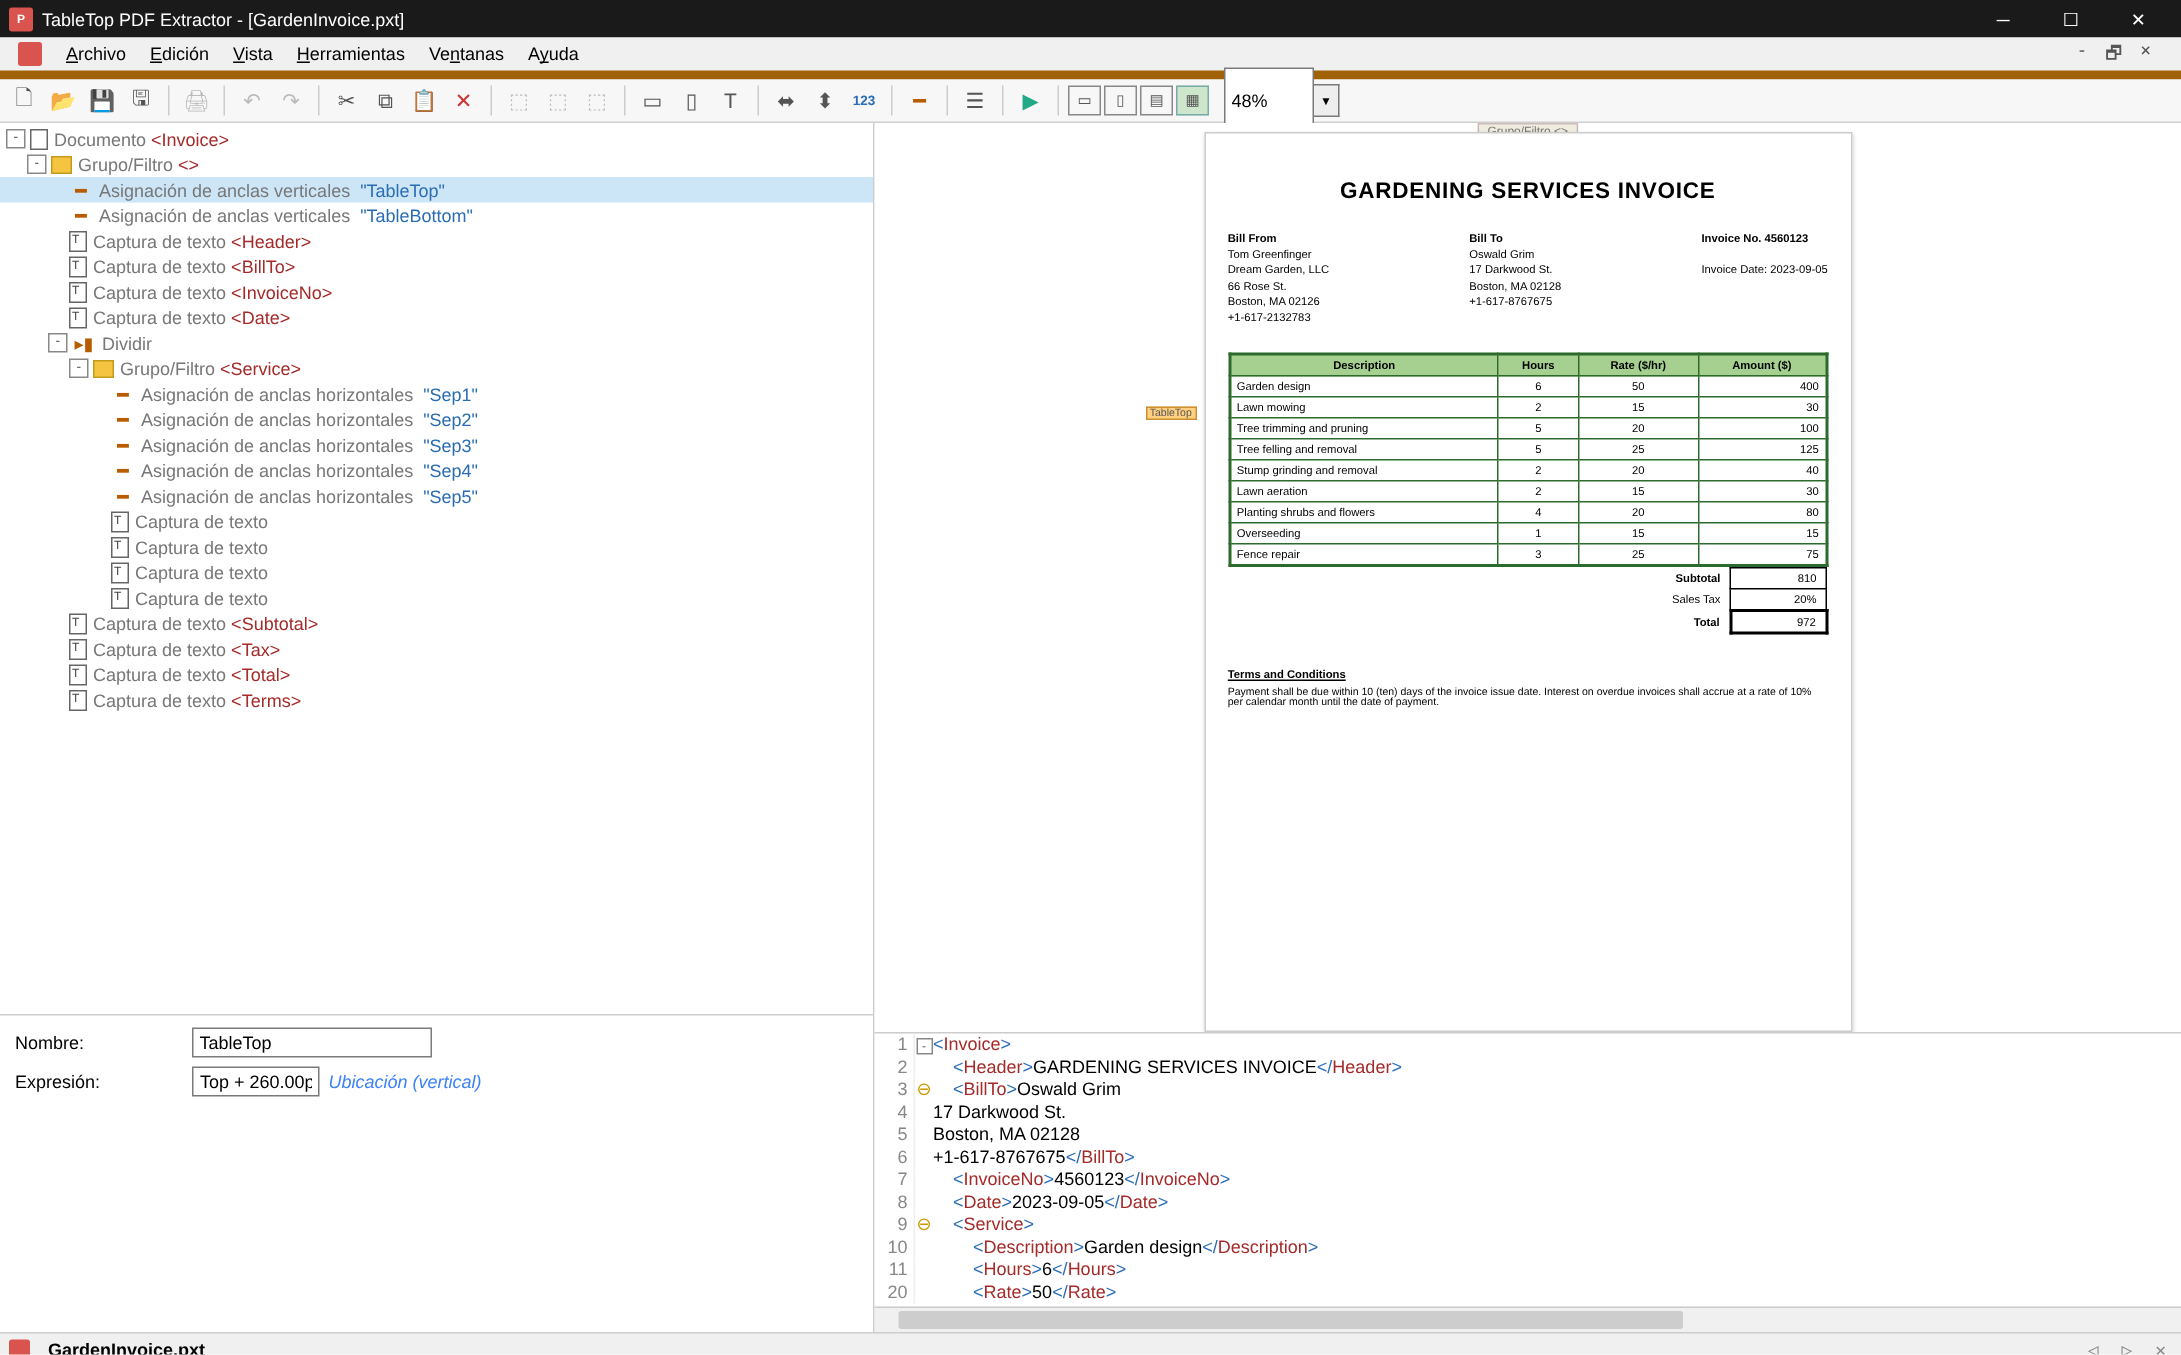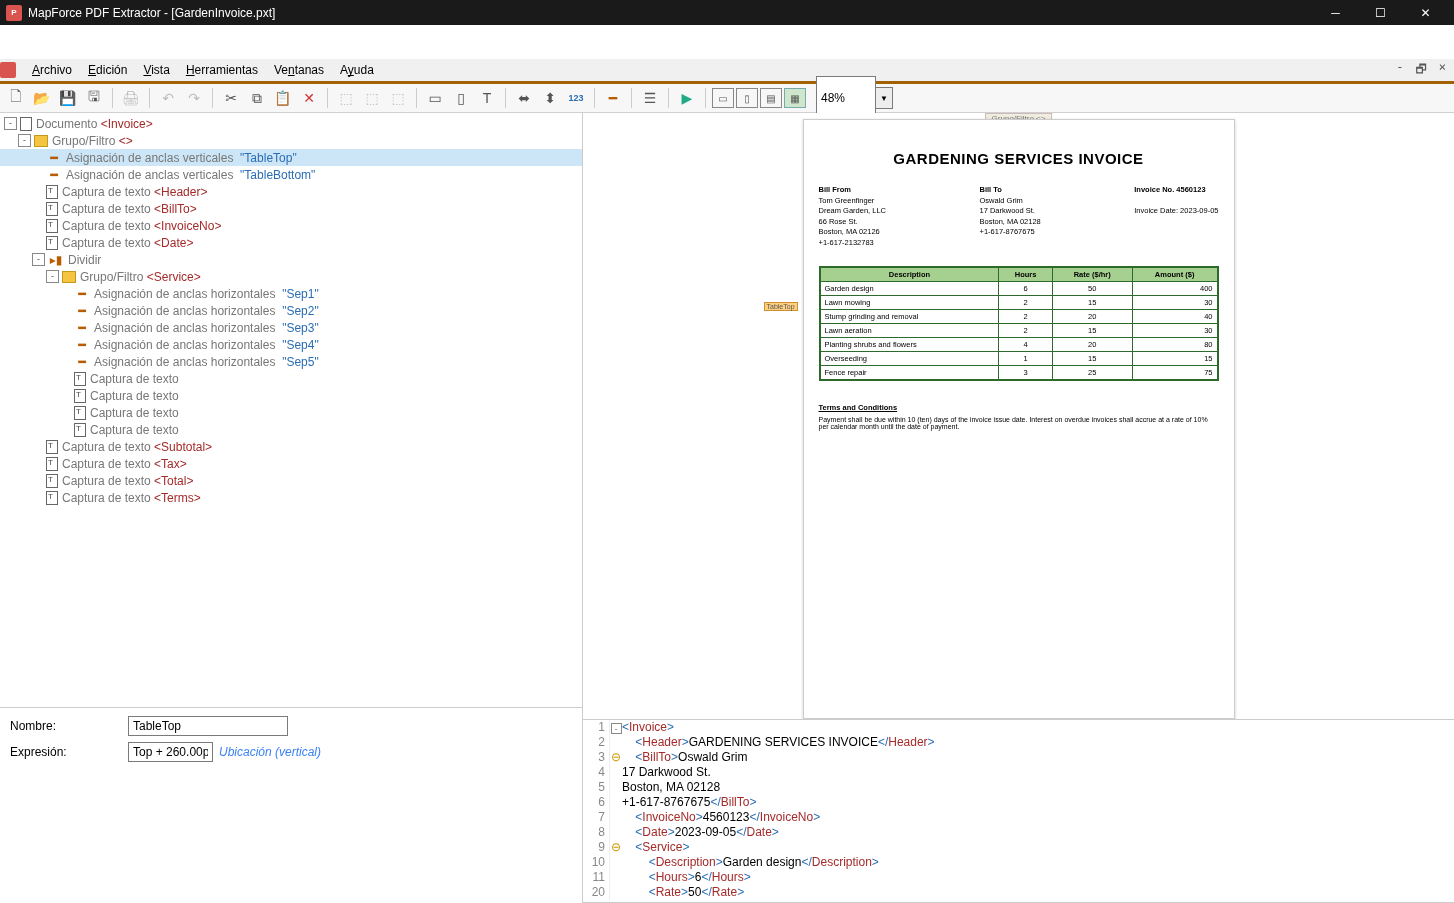--- a/index.html
+++ b/index.html
@@ -1,20 +1,20 @@
 <!DOCTYPE html>
 <html><head>
 <meta charset="utf-8">
 <style>
   html,body{margin:0;padding:0;height:100%;font-family:"Segoe UI",Tahoma,sans-serif;font-size:12px;color:#000;background:#fff;overflow:hidden;}
   .titlebar{height:25px;background:#1a1a1a;color:#fff;display:flex;align-items:center;padding:0 6px;}
   .titlebar .icon{width:16px;height:16px;background:#d9534f;border-radius:2px;margin-right:6px;display:inline-flex;align-items:center;justify-content:center;font-size:8px;font-weight:bold;color:#fff;}
   .titlebar .title{flex:1;}
   .titlebar .winbtn{width:45px;height:25px;display:flex;align-items:center;justify-content:center;color:#fff;}
-  .menubar{height:22px;background:#f0f0f0;display:flex;align-items:center;padding:0 0;border-bottom:3px solid #a16207;margin-top:34px;}
+  .menubar{height:22px;background:#f0f0f0;display:flex;align-items:center;padding:0 12px;border-bottom:6px solid #a16207;}
   .menubar .mdi-icon{width:16px;height:16px;background:#d9534f;border-radius:2px;margin-right:8px;}
   .menubar .menuitem{padding:2px 8px;cursor:default;}
   .menubar .menuitem span{text-decoration:underline;text-decoration-skip-ink:none;}
   .menubar .mdi-controls{margin-left:auto;display:flex;gap:4px;padding-right:4px;color:#555;font-family:monospace;}
   .mdi-controls span{padding:0 4px;cursor:default;}
   .toolbar{height:28px;background:#f7f7f7;border-bottom:1px solid #d0d0d0;display:flex;align-items:center;padding:0 4px;gap:2px;}
   .tbtn{width:22px;height:22px;display:flex;align-items:center;justify-content:center;border:1px solid transparent;color:#555;font-size:14px;cursor:default;}
   .tbtn.disabled{color:#bbb;}
   .tsep{width:1px;height:20px;background:#ccc;margin:0 4px;}
   .tbtn.boxed{border:1px solid #888;width:20px;height:18px;font-size:10px;}
@@ -76,21 +76,21 @@
   .statusbar{height:22px;background:#f0f0f0;border-top:1px solid #ccc;display:flex;align-items:center;padding:0 6px;}
   .statusbar .docicon{width:14px;height:14px;background:#d9534f;border-radius:2px;margin-right:4px;}
   .statusbar .doctab{padding:2px 8px;font-weight:bold;text-align:right;}
   .statusbar .navbtns{margin-left:auto;font-family:monospace;color:#888;letter-spacing:4px;}
 </style>
 </head>
 <body>
 
 <div class="titlebar">
   <span class="icon">P</span>
-  <span class="title">MapForce PDF Extractor - [GardenInvoice.pxt]</span>
+  <span class="title">TableTop PDF Extractor - [GardenInvoice.pxt]</span>
   <div class="winbtn">─</div>
   <div class="winbtn">☐</div>
   <div class="winbtn">✕</div>
 </div>
 
 <div class="menubar">
   <span class="mdi-icon"></span>
   <div class="menuitem"><span>A</span><x></x>rchivo</div>
   <div class="menuitem"><span>E</span>dición</div>
   <div class="menuitem"><span>V</span>ista</div>
@@ -315,20 +315,32 @@
                 <td>50</td>
                 <td>400</td>
               </tr>
               <tr>
                 <td>Lawn mowing</td>
                 <td>2</td>
                 <td>15</td>
                 <td>30</td>
               </tr>
               <tr>
+                <td>Tree trimming and pruning</td>
+                <td>5</td>
+                <td>20</td>
+                <td>100</td>
+              </tr>
+              <tr>
+                <td>Tree felling and removal</td>
+                <td>5</td>
+                <td>25</td>
+                <td>125</td>
+              </tr>
+              <tr>
                 <td>Stump grinding and removal</td>
                 <td>2</td>
                 <td>20</td>
                 <td>40</td>
               </tr>
               <tr>
                 <td>Lawn aeration</td>
                 <td>2</td>
                 <td>15</td>
                 <td>30</td>
@@ -346,20 +358,38 @@
                 <td>15</td>
               </tr>
               <tr>
                 <td>Fence repair</td>
                 <td>3</td>
                 <td>25</td>
                 <td>75</td>
               </tr>
             </tbody>
         </table>
+        <div class="totals">
+          <table>
+            <tbody>
+                <tr>
+                  <td><b>Subtotal</b></td>
+                  <td class="box">810</td>
+                </tr>
+            <tr>
+                  <td><span>Sales Tax</span></td>
+                  <td class="box">20%</td>
+                </tr>
+            <tr>
+                  <td><b>Total</b></td>
+                  <td class="box" style="border-width:2px;">972</td>
+                </tr>
+          </tbody>
+            </table>
+        </div>
         <div class="terms">
           <div class="hd">Terms and Conditions</div>
           <div>Payment shall be due within 10 (ten) days of the invoice issue date. Interest on overdue invoices shall accrue at a rate of 10% per calendar month until the date of payment.</div>
         </div>
       </div>
     </div>
 
     <div class="output" id="out">
         <div class="orow">
        <div class="oline">1</div>

